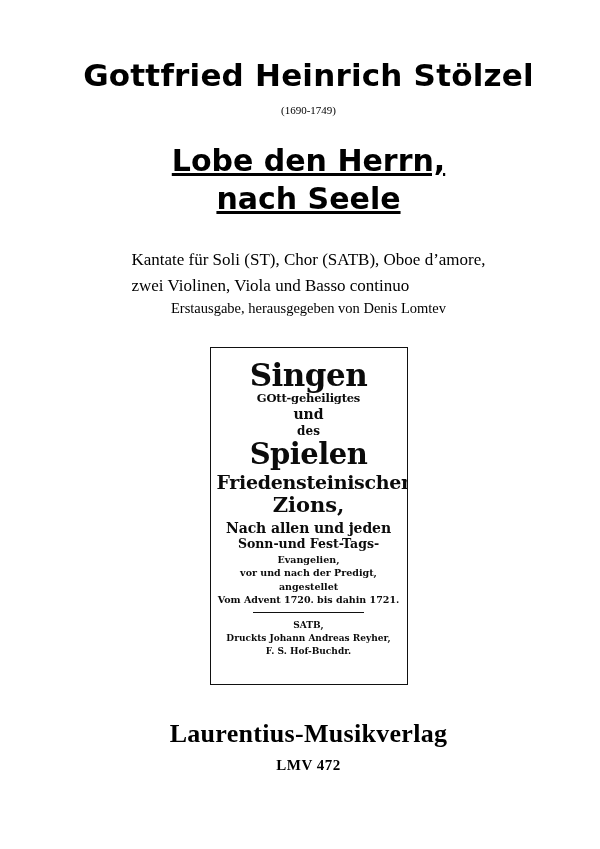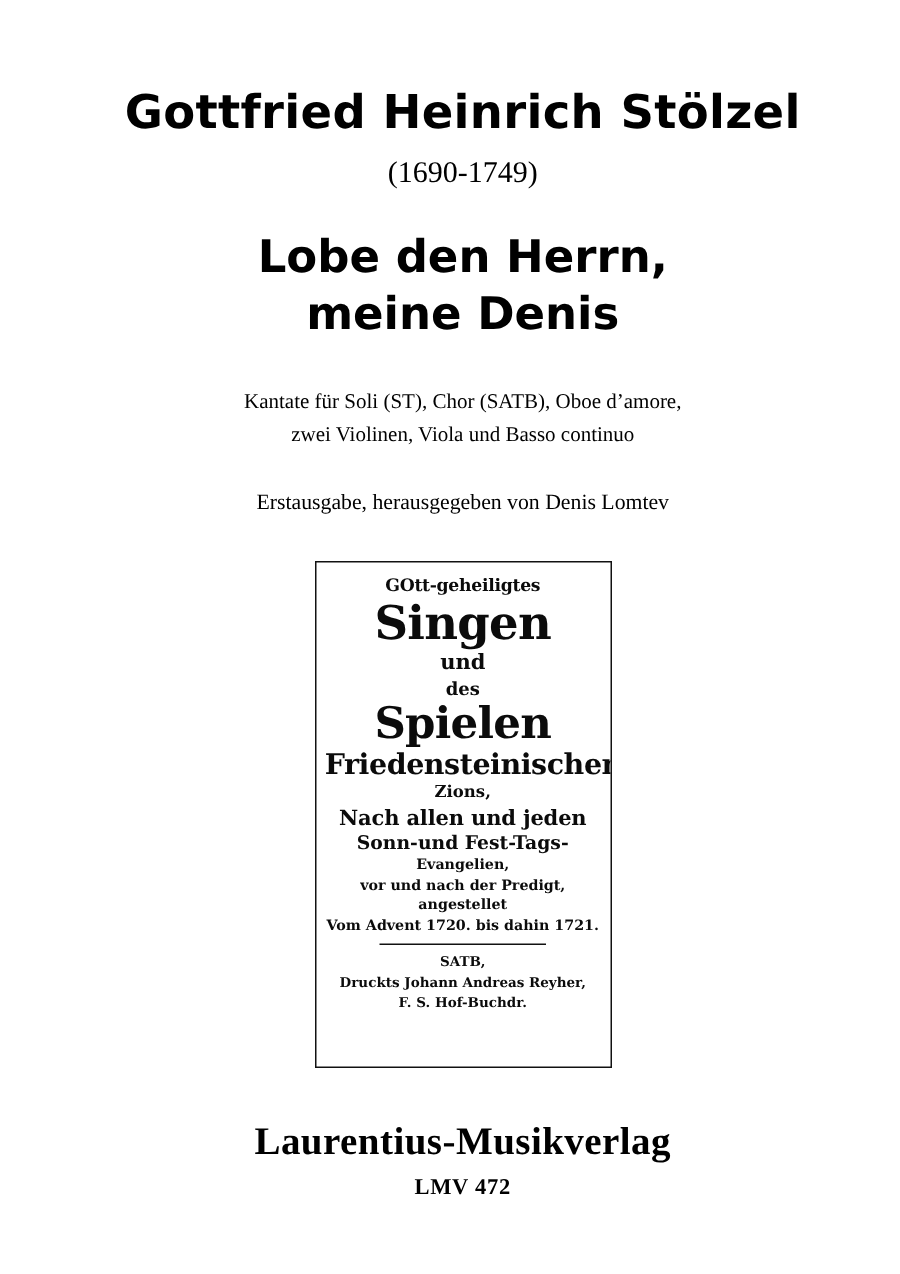--- a/index.html
+++ b/index.html
@@ -30,46 +30,46 @@
     font-family: "DejaVu Sans", sans-serif;
     font-size: 31px;
     font-weight: bold;
     letter-spacing: 0.2px;
     text-align: center;
     line-height: 1.1;
   }
   .dates {
     margin-top: 12px;
     font-family: "Liberation Serif", serif;
-    font-size: 20px;
+    font-size: 11px;
     text-align: right;
   }
   .title {
     margin-top: 26px;
     font-family: "DejaVu Sans", sans-serif;
     font-size: 30px;
     font-weight: bold;
     text-align: center;
     line-height: 1.28;
+    text-decoration: underline;
   }
   .title .line2 {
     display: block;
   }
   .scoring {
     margin-top: 28px;
     font-family: "Liberation Serif", serif;
-    font-size: 14px;
-    text-align: center;
+    font-size: 17px;
+    text-align: left;
     line-height: 1.55;
   }
   .scoring .line {
     display: block;
   }
   .editor {
-    margin-top: 26px;
     font-family: "Liberation Serif", serif;
     font-size: 14.5px;
     text-align: center;
   }
   .facsimile {
     margin-top: 30px;
     width: 198px;
     height: 338px;
     border: 1.5px solid #111;
     background: #ffffff;
@@ -118,21 +118,21 @@
     font-weight: bold;
     margin-top: 4px;
   }
   .fx-mid {
     font-size: 19px;
     font-weight: bold;
     margin-top: 4px;
     letter-spacing: -0.3px;
   }
   .fx-mid2 {
-    font-size: 11px;
+    font-size: 21px;
     font-weight: bold;
     margin-top: 2px;
   }
   .fx-tiny {
     font-size: 14px;
     font-weight: bold;
     margin-top: 6px;
     letter-spacing: -0.1px;
   }
   .fx-line {
@@ -178,33 +178,33 @@
 <body>
 
 <div class="page">
 
   <div class="composer">Gottfried Heinrich Stölzel</div>
 
   <div class="dates">(1690-1749)</div>
 
   <div class="title">
     <span class="line1">Lobe den Herrn,</span>
-    <span class="line2">meine Denis</span>
+    <span class="line2">nach Seele</span>
   </div>
 
   <div class="scoring">
     <span class="line">Kantate für Soli (ST), Chor (SATB), Oboe d’amore,</span>
     <span class="line">zwei Violinen, Viola und Basso continuo</span>
   </div>
 
   <div class="editor">Erstausgabe, herausgegeben von Denis Lomtev</div>
 
   <div class="facsimile">
+    <div class="fx fx-big1">Singen</div>
     <div class="fx fx-top">GOtt-geheiligtes</div>
-    <div class="fx fx-big1">Singen</div>
     <div class="fx fx-small1">und</div>
     <div class="fx fx-small2">des</div>
     <div class="fx fx-big2">Spielen</div>
     <div class="fx fx-mid">Friedensteinischen</div>
     <div class="fx fx-mid2">Zions,</div>
     <div class="fx fx-tiny">Nach allen und jeden</div>
     <div class="fx fx-line">Sonn-und Fest-Tags-</div>
     <div class="fx fx-line-sm">Evangelien,</div>
     <div class="fx fx-line-sm">vor und nach der Predigt,</div>
     <div class="fx fx-line-sm">angestellet</div>

